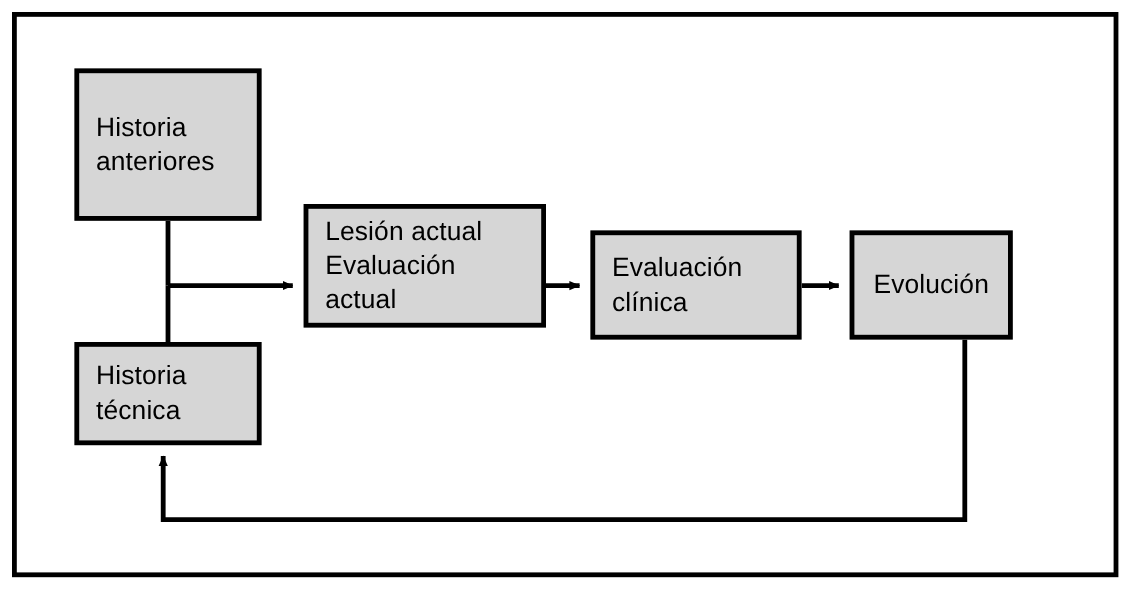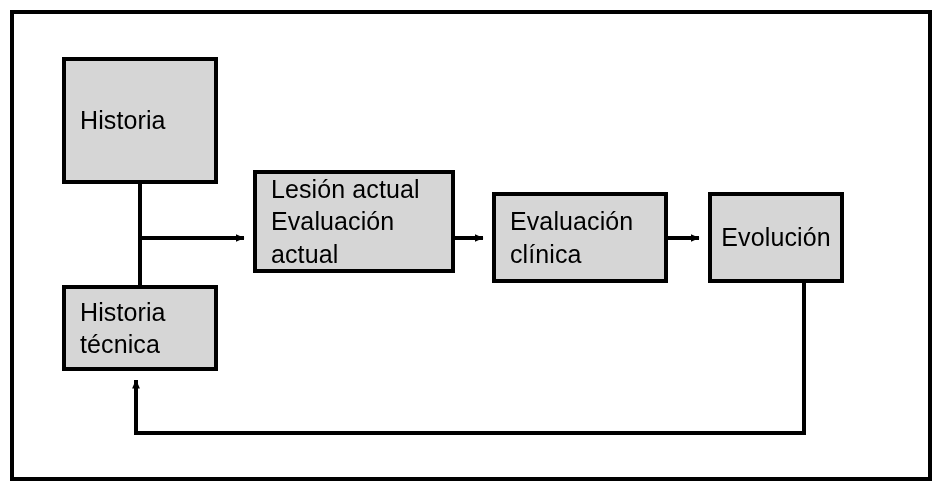--- a/index.html
+++ b/index.html
@@ -27,21 +27,21 @@
   }
   .node {
     position: absolute;
     background: #d6d6d6;
     border: 4px solid #000000;
     box-sizing: border-box;
     display: flex;
     flex-direction: column;
     justify-content: center;
     color: #000000;
-    font-size: 25px;
+    font-size: 22px;
     line-height: 1.30;
     letter-spacing: 0.1px;
   }
   .node .line {
     white-space: nowrap;
   }
   .node.left-text {
     align-items: flex-start;
     padding-left: 14px;
   }
@@ -77,20 +77,21 @@
 
     <path d="M455,238 L483,238" stroke="#000000" stroke-width="4" fill="none" marker-end="url(#arrowhead)"></path>
 
     <path d="M668,238 L699,238" stroke="#000000" stroke-width="4" fill="none" marker-end="url(#arrowhead)"></path>
 
     <path d="M804,283 L804,433 L136,433 L136,380" stroke="#000000" stroke-width="4" fill="none" marker-end="url(#arrowhead)"></path>
   </svg>
 
   <div class="node left-text" style="left:62px; top:57px; width:156px; height:127px;">
     <span class="line">Historia</span>
+    <span class="line">anteriores</span>
   </div>
 
   <div class="node left-text" style="left:253px; top:170px; width:202px; height:103px;">
     <span class="line">Lesión actual</span>
     <span class="line">Evaluación</span>
     <span class="line">actual</span>
   </div>
 
   <div class="node left-text" style="left:492px; top:192px; width:176px; height:91px;">
     <span class="line">Evaluación</span>

